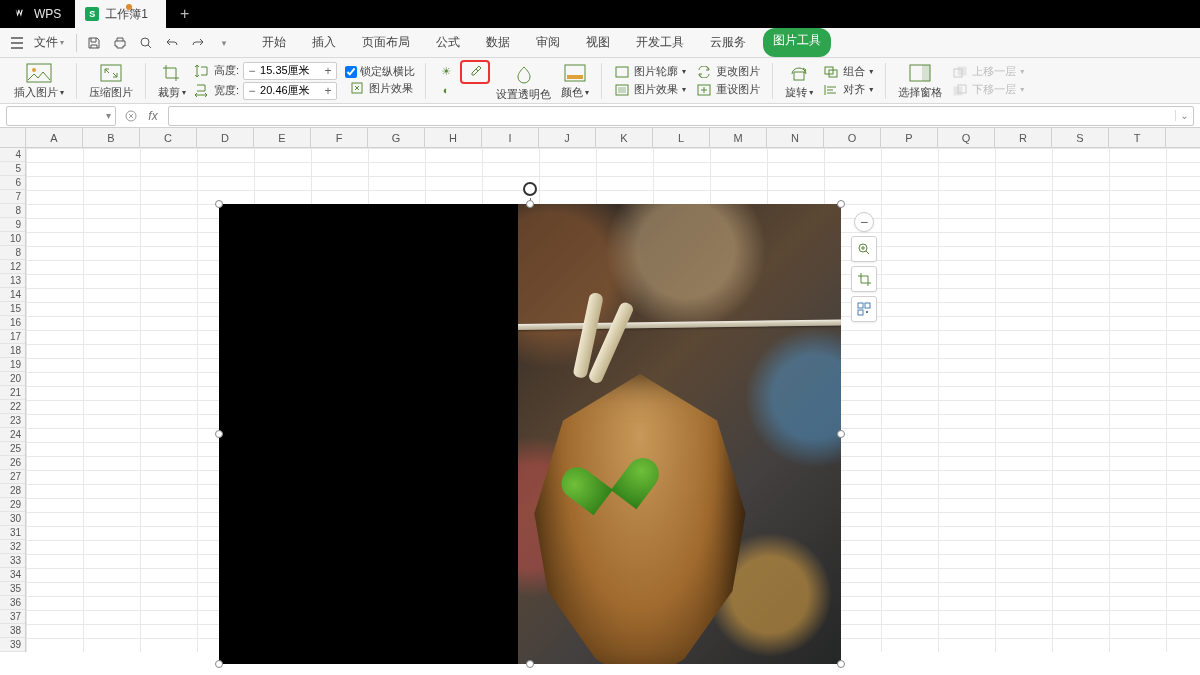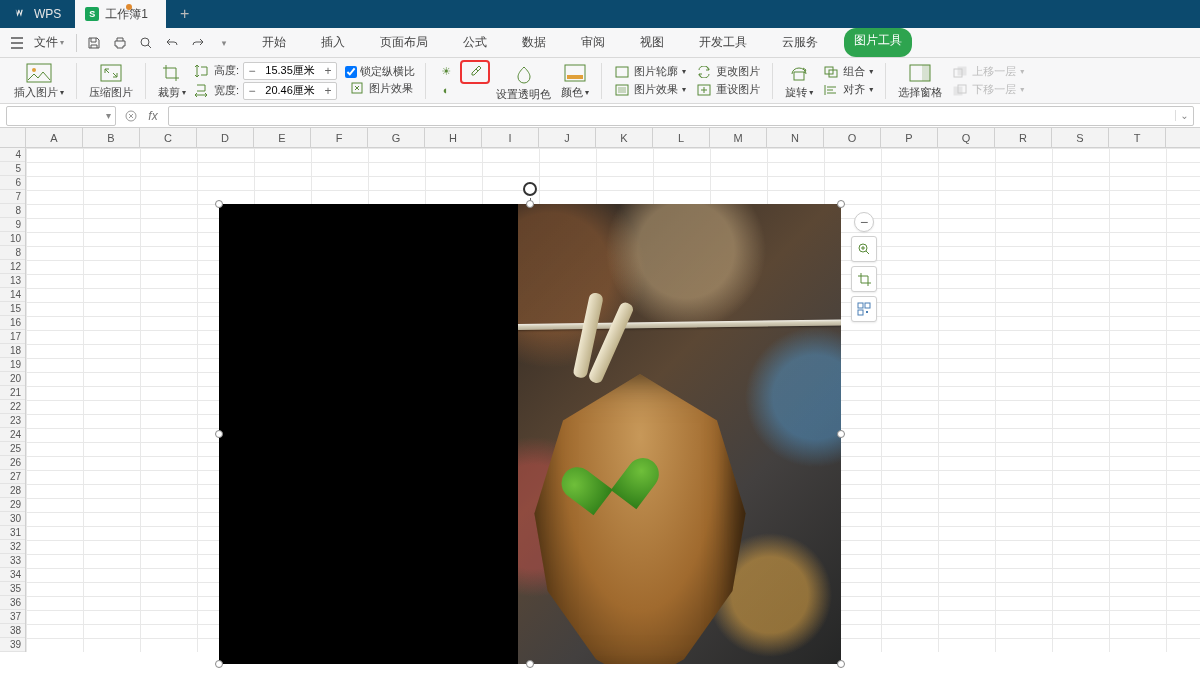--- a/index.html
+++ b/index.html
@@ -1,50 +1,50 @@
 <!DOCTYPE html>
 <html><head>
 <meta charset="utf-8">
 <style>
 * { margin:0; padding:0; box-sizing:border-box; font-family:"Microsoft YaHei",Arial,sans-serif; }
 body { width:1200px; height:675px; overflow:hidden; background:#fff; font-size:12px; color:#333; }
 
 
-.titlebar { height:28px; background:#0c4a6e; display:flex; align-items:center; }
+.titlebar { height:28px; background:#000000; display:flex; align-items:center; }
 .titlebar .app { color:#e6e6e6; padding:0 14px; display:flex; align-items:center; gap:6px; }
 .titlebar .app svg { width:14px; height:14px; }
 .tab { height:28px; display:flex; align-items:center; padding:0 18px 0 10px; background:#f7f7f8; color:#444; position:relative; gap:6px;}
 .tab .icon { width:14px; height:14px; background:#1ba559; border-radius:2px; display:flex; align-items:center; justify-content:center; color:#fff; font-size:9px; font-weight:bold;}
 .tab .dot { position:absolute; top:4px; right:34px; width:6px; height:6px; background:#e08a2f; border-radius:50%;}
 .titlebar .add { color:#bbb; padding:0 14px; font-size:16px; cursor:pointer;}
 
 
 .menubar { height:30px; background:#f7f7f8; border-bottom:1px solid #d9d9d9; display:flex; align-items:center; padding:0 6px;}
 .menubar .menuicon { width:22px; height:22px; display:flex; align-items:center; justify-content:center; color:#555; cursor:pointer;}
 .menubar .filebtn { display:flex; align-items:center; gap:2px; padding:0 6px; color:#444; cursor:pointer;}
 .menubar .sep { width:1px; height:18px; background:#d0d0d0; margin:0 6px;}
 .menubar .qat { display:flex; gap:4px;}
 .menubar .qat .b { width:22px; height:22px; display:flex; align-items:center; justify-content:center; color:#555; cursor:pointer;}
-.menubar .tabs { display:flex; margin-left:18px; gap:17px;}
+.menubar .tabs { display:flex; margin-left:18px; gap:8px;}
 .menubar .tabs .t { padding:6px 9px; color:#444; cursor:pointer;}
 .menubar .tabs .t.active { background:#2ea44f; color:#fff; border-radius:12px; padding:4px 10px;}
 
 
 .ribbon { height:46px; background:#f7f7f8; border-bottom:1px solid #d9d9d9; display:flex; align-items:center; padding:0 10px; gap:2px;}
 .rgroup { display:flex; flex-direction:column; align-items:center; justify-content:center; height:46px; padding:0 4px;}
 .rgroup .big { width:28px; height:24px; display:flex; align-items:center; justify-content:center; color:#598a39;}
 .rgroup .lbl { font-size:11px; color:#444; margin-top:0; display:flex; align-items:center; gap:2px;}
 .vsep { width:1px; height:36px; background:#ddd; margin:0 6px;}
 .dims { display:flex; flex-direction:column; gap:2px; justify-content:center;}
 .dimrow { display:flex; align-items:center; gap:4px;}
 .dimrow .ico { width:18px; height:18px; display:flex; align-items:center; justify-content:center; color:#598a39;}
 .dimrow .lab { font-size:11px; color:#444;}
 .spinner { display:flex; align-items:center; border:1px solid #ccc; border-radius:2px; height:18px; background:#fff;}
 .spinner .sb { width:16px; height:16px; display:flex; align-items:center; justify-content:center; color:#666; cursor:pointer; font-size:12px;}
-.spinner input { width:60px; height:15px; border:none; text-align:center; font-size:11px; outline:none;}
+.spinner input { width:60px; height:15px; border:none; font-size:11px; outline:none;}
 .chk { display:flex; align-items:center; gap:3px; font-size:11px; color:#444;}
 .chk input { width:12px; height:12px;}
 .smallstack { display:flex; flex-direction:column; gap:0; justify-content:center;}
 .smallbtn { display:flex; align-items:center; gap:4px; font-size:11px; color:#444; padding:1px 4px; cursor:pointer; border-radius:2px;}
 .smallbtn .ic { width:16px; height:16px; display:flex; align-items:center; justify-content:center; color:#598a39;}
 .smallbtn.disabled { color:#bbb;}
 .smallbtn.disabled .ic { color:#ccc;}
 .hlred { border:2px solid #e33; border-radius:4px; padding:1px;}
 
 

